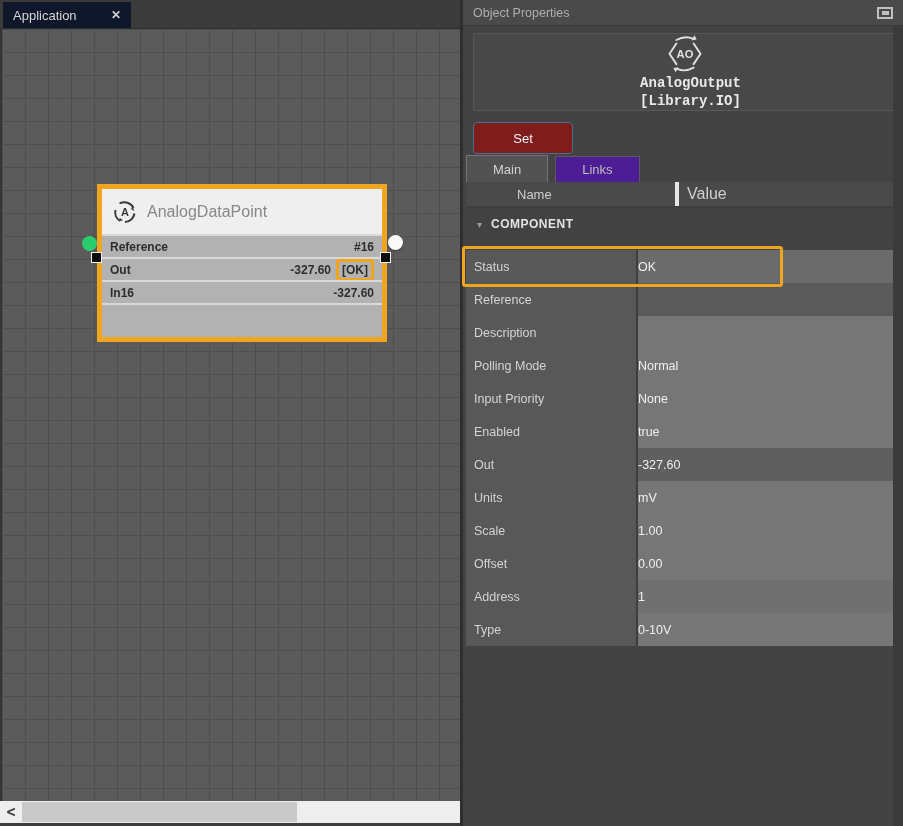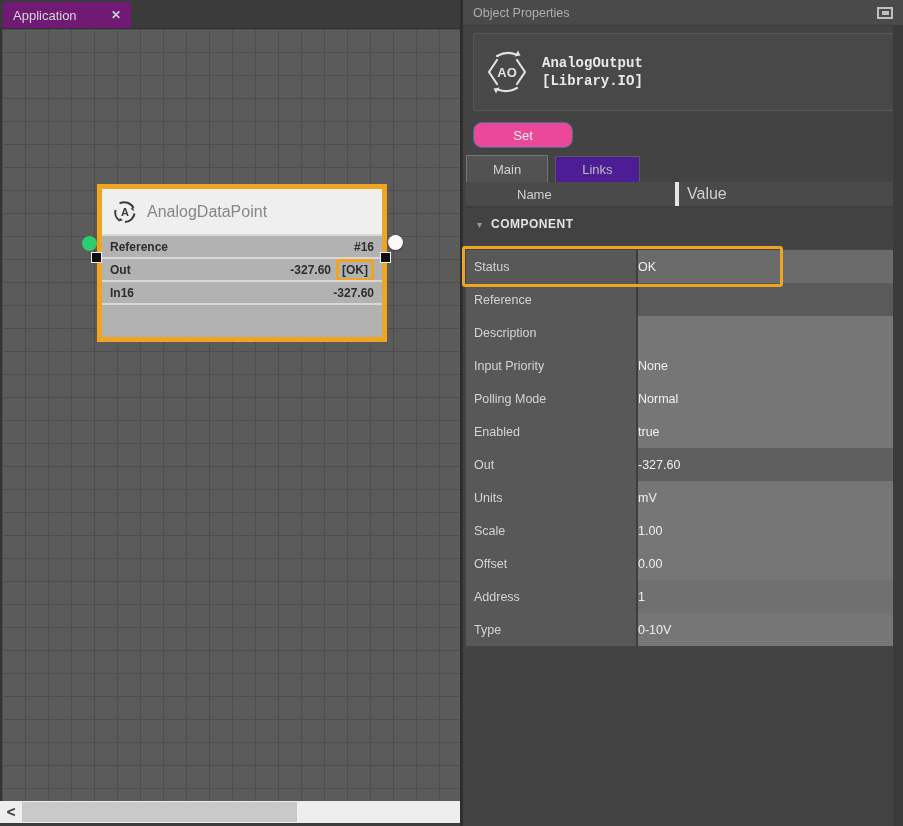--- a/index.html
+++ b/index.html
@@ -11,21 +11,21 @@
     overflow:hidden;
     -webkit-font-smoothing:antialiased;
   }
 
   
   .left { position:absolute; left:0; top:0; width:460px; height:826px; }
 
   .tabbar { position:absolute; left:0; top:0; width:460px; height:28px; background:#3b3b3b; }
   .tab {
     position:absolute; left:3px; top:2px; width:128px; height:26px;
-    background:#701a75; display:flex; align-items:center; padding:0 10px;
+    background:#0f172a; display:flex; align-items:center; padding:0 10px;
     color:#d6d6d6; font-size:13px;
   }
   .tab .tab-label { flex:1; }
   .tab .tab-close { color:#cfcfcf; font-weight:bold; font-size:12px; margin-left:6px; cursor:pointer; }
 
   .canvas {
     position:absolute; left:0; top:28px; width:460px; height:773px;
     background-color:#5b5b5b;
     background-image:
       linear-gradient(#4e4e4e 1px, transparent 1px),
@@ -91,28 +91,28 @@
   .panel-title { color:#adadad; font-size:12.5px; flex:1; }
   .min-icon {
     width:16px; height:12px; border:2px solid #bfbfbf; display:flex;
     align-items:center; justify-content:center; cursor:pointer;
   }
   .min-icon .bar { width:7px; height:4px; background:#bfbfbf; }
 
   .obj-card {
     position:absolute; left:10px; top:33px; width:423px; height:78px;
     background:#484848; border:1px solid #575757; border-radius:2px;
-    display:flex; align-items:center; padding:0 10px;
+    display:flex; align-items:center; padding:0 10px;flex-direction:column;
   }
   .obj-texts { margin-left:12px;font-family:Liberation Mono, monospace; }
   .obj-name, .obj-lib { color:#e9e9e9; font-size:14px; font-weight:bold; line-height:1.3; }
 
   .set-btn {
-    position:absolute; left:10px; top:122px; width:100px; height:26px;
-    background:#ec4899; border:1px solid #456f93; border-radius:9px;
+    position:absolute; left:10px; top:122px; width:100px; height:32px;
+    background:#7f1d1d; border:1px solid #456f93; border-radius:4px;
     color:#f2f2f2; font-size:13px; display:flex; align-items:center; justify-content:center;
     cursor:pointer;
   }
 
   .ptabs { position:absolute; left:3px; top:155px; height:27px; display:flex; align-items:flex-end; }
   .ptab {
     height:27px; padding:0 26px; display:flex; align-items:center;
     font-size:13px; cursor:pointer; margin-right:7px;
   }
   .ptab.active { background:#525252; border:1px solid #757575; border-bottom:none; color:#d2d2d2; }
@@ -257,28 +257,28 @@
       </div>
       <div class="prop-row">
         <div class="cell-name">Reference</div>
         <div class="cell-value v-dark"></div>
       </div>
       <div class="prop-row">
         <div class="cell-name">Description</div>
         <div class="cell-value v-default"></div>
       </div>
       <div class="prop-row">
+        <div class="cell-name">Polling Mode</div>
+        <div class="cell-value v-default">Normal</div>
+      </div>
+      <div class="prop-row">
         <div class="cell-name">Input Priority</div>
         <div class="cell-value v-default">None</div>
       </div>
       <div class="prop-row">
-        <div class="cell-name">Polling Mode</div>
-        <div class="cell-value v-default">Normal</div>
-      </div>
-      <div class="prop-row">
         <div class="cell-name">Enabled</div>
         <div class="cell-value v-default">true</div>
       </div>
       <div class="prop-row">
         <div class="cell-name">Out</div>
         <div class="cell-value v-out">-327.60</div>
       </div>
       <div class="prop-row">
         <div class="cell-name">Units</div>
         <div class="cell-value v-default">mV</div>

